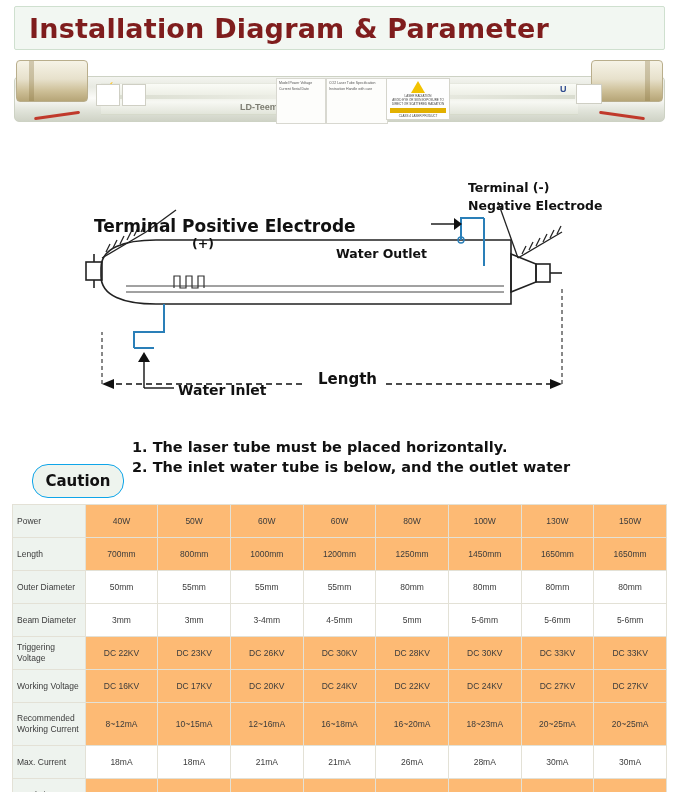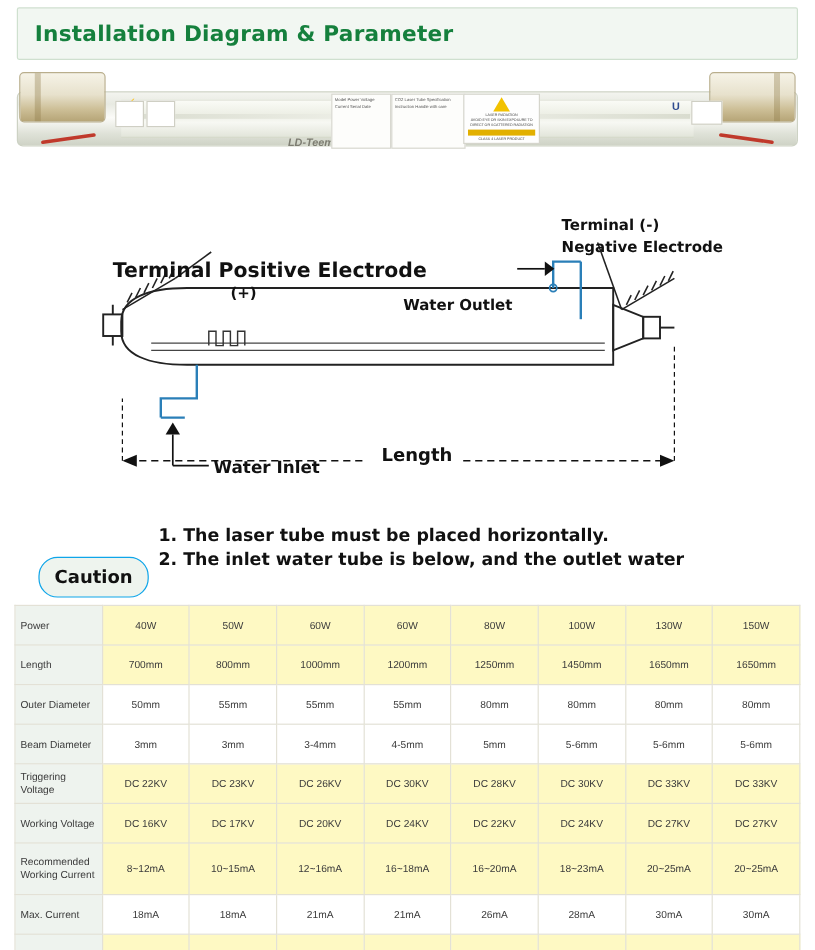--- a/index.html
+++ b/index.html
@@ -8,22 +8,22 @@
   
   .title-bar{
     margin:6px 14px 0 14px;
     border:1px solid #cfe0cf;
     background:#f2f7f2;
     border-radius:2px;
     height:42px;
     display:flex;align-items:center;
   }
   .title-bar .title{
-    font-size:18px;font-weight:bold;letter-spacing:.2px;
-    padding-left:14px;color:#15803d;
+    font-size:27px;font-weight:bold;letter-spacing:.2px;
+    padding-left:14px;color:#7f1d1d;
     font-family:"DejaVu Sans",sans-serif;
   }
 
   
   .photo{
     position:relative;margin:8px 8px 0 8px;height:78px;
   }
   .tube-photo{
     position:absolute;left:6px;right:6px;top:18px;height:44px;
     background:linear-gradient(to bottom,#f3f4ef 0%,#e8eae2 22%,#fbfbf8 48%,#dfe2d8 78%,#cfd3c6 100%);
@@ -64,21 +64,21 @@
     background:#fefefe;border:1px solid #d5d5cc;overflow:hidden;
   }
   .warn-tri{
     width:0;height:0;margin:2px auto 1px auto;
     border-left:7px solid transparent;border-right:7px solid transparent;border-bottom:12px solid #f2c200;
   }
   .warn-txt{font-size:3px;text-align:center;color:#444;line-height:1.4;}
   .warn-bar{margin:1px 3px;height:5px;background:#e2b000;}
   .warn-bar2{margin:1px 3px;height:4px;background:#c8453c;}
   .brandtxt{
-    position:absolute;left:232px;top:56px;font-size:9px;color:#7d7d72;font-weight:bold;font-style:italic;
+    position:absolute;left:232px;top:44px;font-size:9px;color:#7d7d72;font-weight:bold;
   }
   .lightning{
     position:absolute;left:96px;top:24px;font-size:9px;color:#c0392b;
   }
   .smallbadge{
     position:absolute;top:26px;width:22px;height:20px;border:1px solid #cfcfc4;background:#fff;
   }
   .smallbadge.b1{left:88px;}
   .smallbadge.b2{left:114px;}
   .ublue{position:absolute;left:552px;top:26px;font-size:9px;color:#2f4b8f;font-weight:bold;}
@@ -113,21 +113,21 @@
     text-align:center;
     vertical-align:middle;
     font-size:8.5px;
     color:#3b3b3b;
     padding:1px 2px;
     line-height:1.25;
   }
   table.spec td.rowhead{
     text-align:left;padding-left:4px;font-size:8.5px;color:#3b3b3b;
   }
-  tr.tint-a td{background:#fef9c3;}
+  tr.tint-a td{background:#fdba74;}
   tr.tint-b td{background:#ffffff;}
   tr.tint-a td.rowhead{background:#eef3ee;}
   tr.tint-b td.rowhead{background:#eef3ee;}
   tr.tall td{height:40px;}
   .chk{font-size:11px;color:#333;}
 </style>
 </head>
 <body>
 
 <div class="title-bar">

